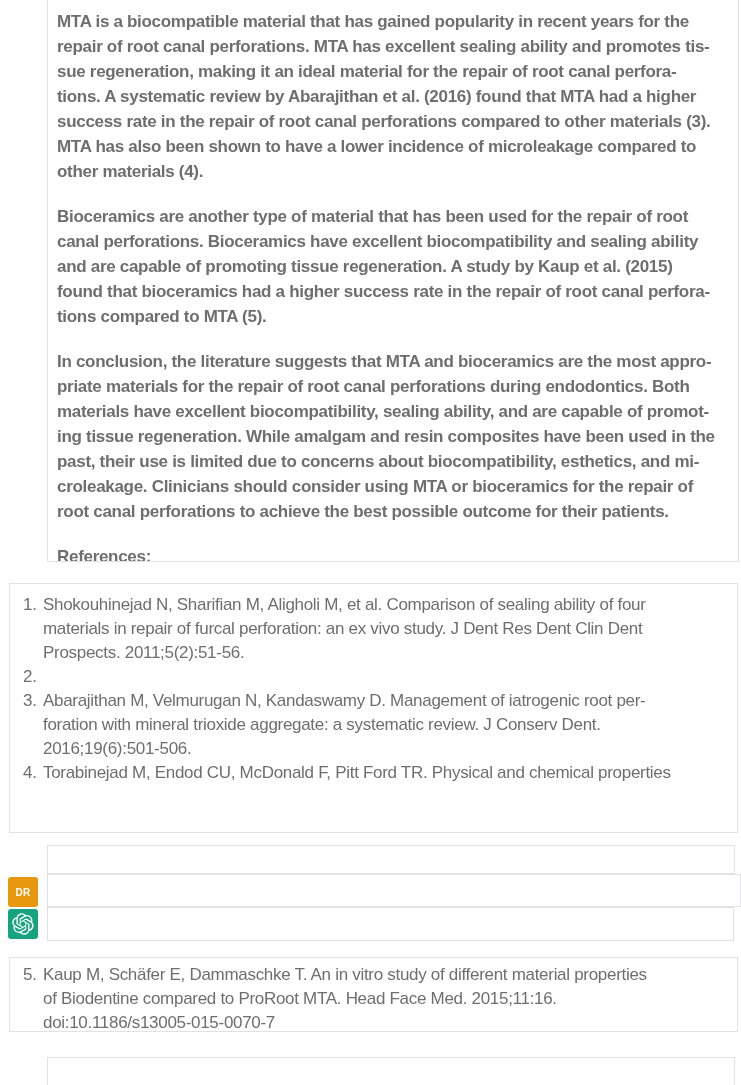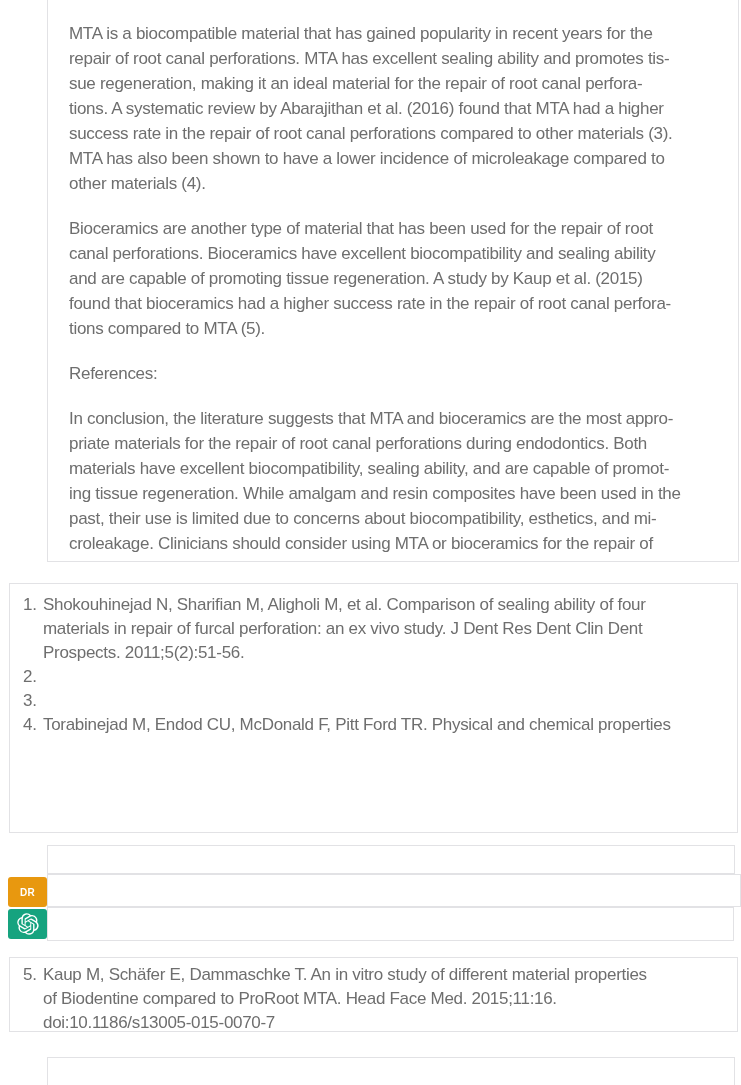--- a/index.html
+++ b/index.html
@@ -18,39 +18,39 @@
     position:absolute;
     background:#fff;
     border:1px solid var(--border);
     box-sizing:border-box;
     overflow:hidden;
     font-size:17px;
     letter-spacing:-0.3px;
   }
   
   .box-a{left:47px;top:-16px;width:692px;height:578px;padding:20px 6px 0 5px;}
-  .box-a p{margin:16px;white-space:pre;line-height:25px;}
+  .box-a p{margin:4px;white-space:pre;line-height:25px;font-weight:bold;}
   .box-a p + p{margin-top:20px;}
   
   .box-b{left:9px;top:583px;width:729px;height:250px;padding-top:9px;}
   .ref-item{display:flex;line-height:24px;}
   .ref-num{flex:none;width:20px;margin-left:13px;text-align:left;}
   .ref-text{white-space:pre;}
   
   .box-c{left:47px;top:845px;width:688px;height:29px;padding:3px 0 0 5px;line-height:24px;white-space:pre;}
   
   .box-d{left:47px;top:874px;width:694px;height:33px;padding:4px 0 0 5px;line-height:26px;white-space:pre;}
   
   .box-e{left:47px;top:907px;width:687px;height:34px;padding:4px 0 0 5px;line-height:26px;white-space:pre;}
   
   .box-f{left:9px;top:957px;width:729px;height:75px;padding-top:5px;}
   
   .box-g{left:47px;top:1057px;width:688px;height:40px;padding:3px 0 0 5px;line-height:26px;white-space:pre;}
   .avatar{
-    position:absolute;width:39px;height:30px;border-radius:3px;
+    position:absolute;width:30px;height:30px;border-radius:3px;
     display:flex;align-items:center;justify-content:center;
     color:#fff;box-sizing:border-box;
   }
   .avatar-dr{left:8px;top:877px;font-size:10px;font-weight:bold;letter-spacing:0.2px;}
   .avatar-gpt{left:8px;top:909px;}
   .avatar-gpt svg{width:22px;height:22px;display:block;}
 </style>
 </head>
 <body>
 
@@ -62,42 +62,45 @@
 sue regeneration, making it an ideal material for the repair of root canal perfora-
 tions. A systematic review by Abarajithan et al. (2016) found that MTA had a higher
 success rate in the repair of root canal perforations compared to other materials (3).
 MTA has also been shown to have a lower incidence of microleakage compared to
 other materials (4).</p>
     <p>Bioceramics are another type of material that has been used for the repair of root
 canal perforations. Bioceramics have excellent biocompatibility and sealing ability
 and are capable of promoting tissue regeneration. A study by Kaup et al. (2015)
 found that bioceramics had a higher success rate in the repair of root canal perfora-
 tions compared to MTA (5).</p>
-    <p>References:</p>
     <p>In conclusion, the literature suggests that MTA and bioceramics are the most appro-
 priate materials for the repair of root canal perforations during endodontics. Both
 materials have excellent biocompatibility, sealing ability, and are capable of promot-
 ing tissue regeneration. While amalgam and resin composites have been used in the
 past, their use is limited due to concerns about biocompatibility, esthetics, and mi-
 croleakage. Clinicians should consider using MTA or bioceramics for the repair of
 root canal perforations to achieve the best possible outcome for their patients.</p>
+    <p>References:</p>
   </section>
 
   <section class="box box-b">
     <div class="ref-item">
       <span class="ref-num">1.</span>
       <span class="ref-text">Shokouhinejad N, Sharifian M, Aligholi M, et al. Comparison of sealing ability of four
 materials in repair of furcal perforation: an ex vivo study. J Dent Res Dent Clin Dent
 Prospects. 2011;5(2):51-56.</span>
     </div>
     <div class="ref-item">
       <span class="ref-num">2.</span>
     </div>
     <div class="ref-item">
       <span class="ref-num">3.</span>
+      <span class="ref-text">Abarajithan M, Velmurugan N, Kandaswamy D. Management of iatrogenic root per-
+foration with mineral trioxide aggregate: a systematic review. J Conserv Dent.
+2016;19(6):501-506.</span>
     </div>
     <div class="ref-item">
       <span class="ref-num">4.</span>
       <span class="ref-text">Torabinejad M, Endod CU, McDonald F, Pitt Ford TR. Physical and chemical properties</span>
     </div>
   </section>
 
   <div class="box box-c">
     
   </div>

